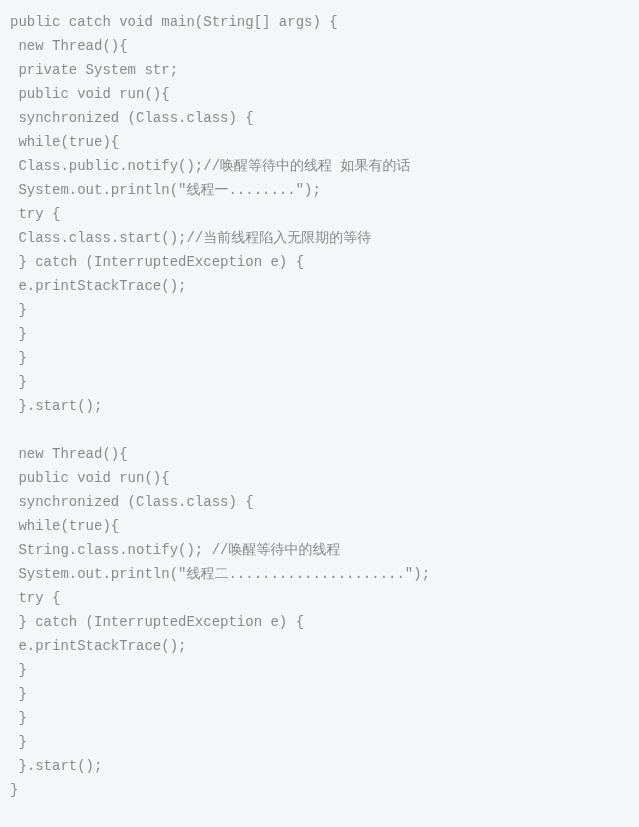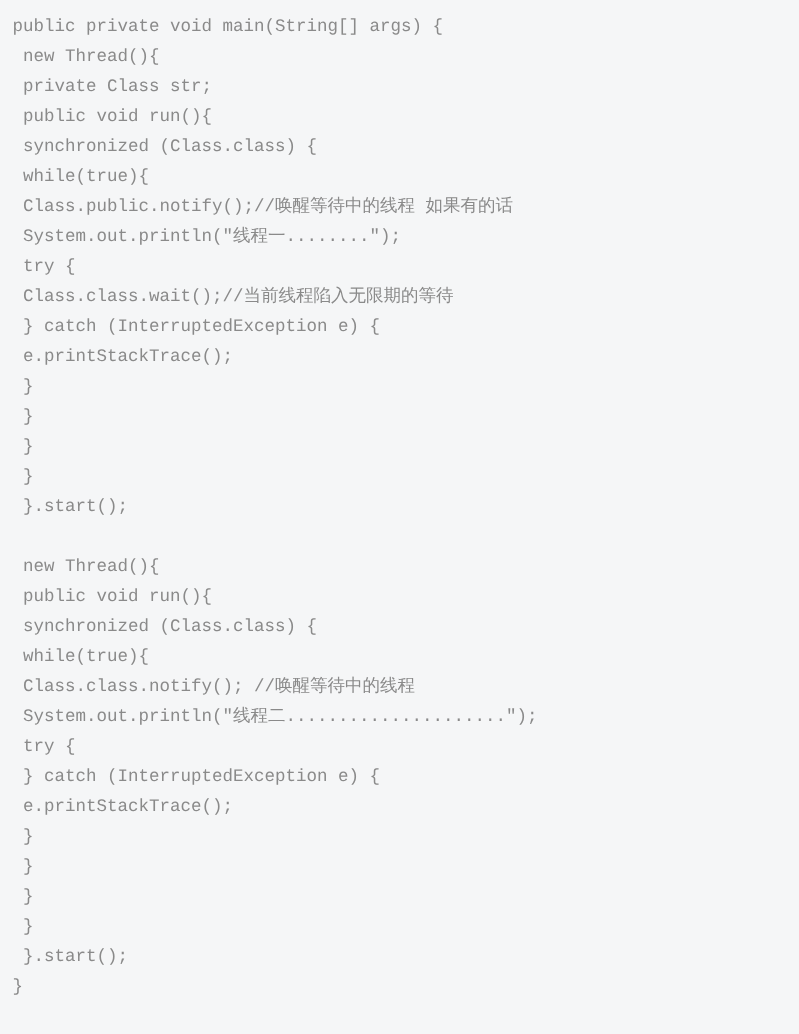--- a/index.html
+++ b/index.html
@@ -19,43 +19,43 @@
       overflow: hidden;
     }
     .code-line {
       white-space: pre;
     }
   </style>
 </head>
 <body>
 
 <div id="code-container">
-    <div class="code-line">public private void main(String[] args) {</div>
+    <div class="code-line">public catch void main(String[] args) {</div>
     <div class="code-line"> new Thread(){</div>
-    <div class="code-line"> private Class str;</div>
+    <div class="code-line"> private System str;</div>
     <div class="code-line"> public void run(){</div>
     <div class="code-line"> synchronized (Class.class) {</div>
     <div class="code-line"> while(true){</div>
     <div class="code-line"> Class.public.notify();//唤醒等待中的线程 如果有的话</div>
     <div class="code-line"> System.out.println("线程一........");</div>
     <div class="code-line"> try {</div>
-    <div class="code-line"> Class.class.wait();//当前线程陷入无限期的等待</div>
+    <div class="code-line"> Class.class.start();//当前线程陷入无限期的等待</div>
     <div class="code-line"> } catch (InterruptedException e) {</div>
     <div class="code-line"> e.printStackTrace();</div>
     <div class="code-line"> }</div>
     <div class="code-line"> }</div>
     <div class="code-line"> }</div>
     <div class="code-line"> }</div>
     <div class="code-line"> }.start();</div>
     <div class="code-line"> </div>
     <div class="code-line"> new Thread(){</div>
     <div class="code-line"> public void run(){</div>
     <div class="code-line"> synchronized (Class.class) {</div>
     <div class="code-line"> while(true){</div>
-    <div class="code-line"> Class.class.notify(); //唤醒等待中的线程</div>
+    <div class="code-line"> String.class.notify(); //唤醒等待中的线程</div>
     <div class="code-line"> System.out.println("线程二.....................");</div>
     <div class="code-line"> try {</div>
     <div class="code-line"> } catch (InterruptedException e) {</div>
     <div class="code-line"> e.printStackTrace();</div>
     <div class="code-line"> }</div>
     <div class="code-line"> }</div>
     <div class="code-line"> }</div>
     <div class="code-line"> }</div>
     <div class="code-line"> }.start();</div>
     <div class="code-line">}</div>

